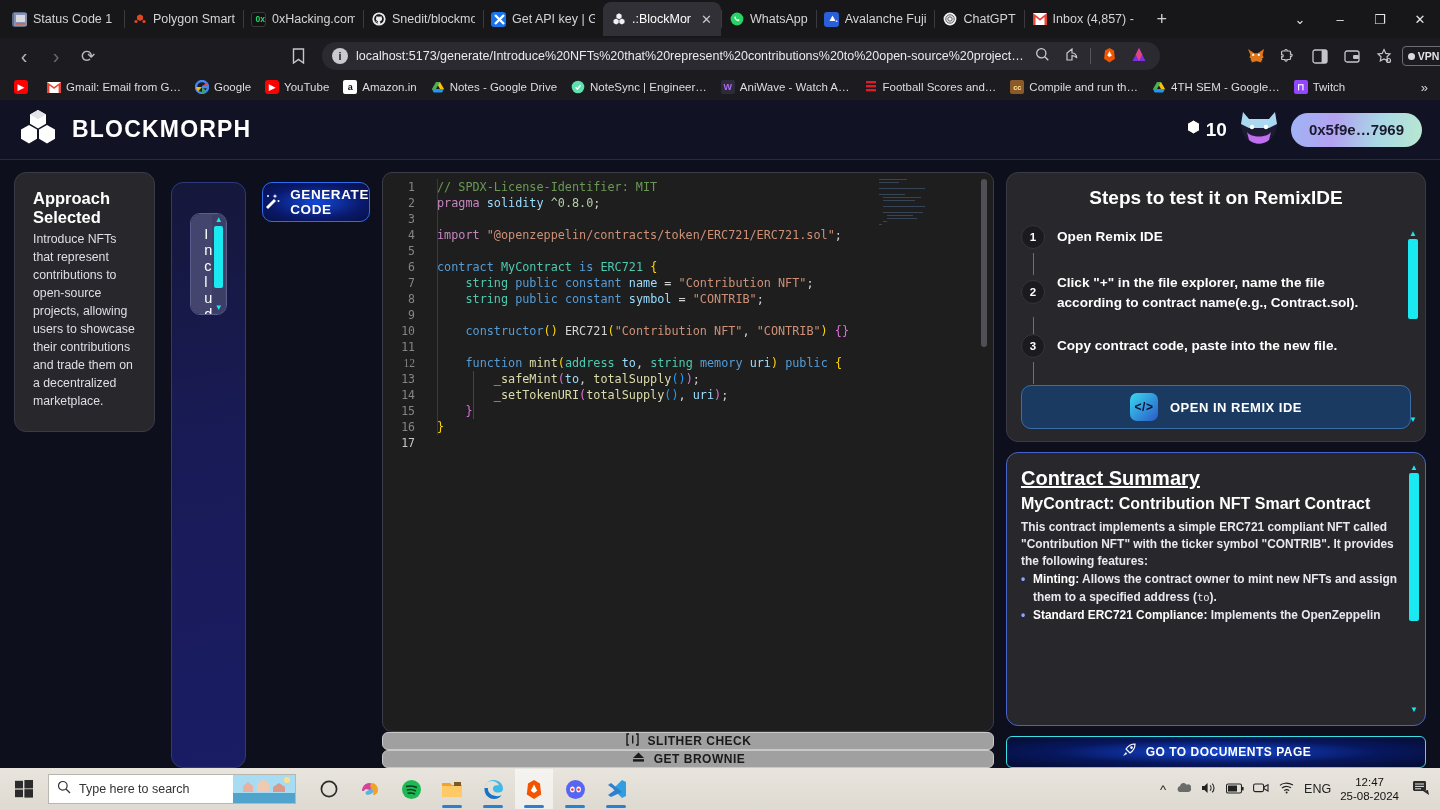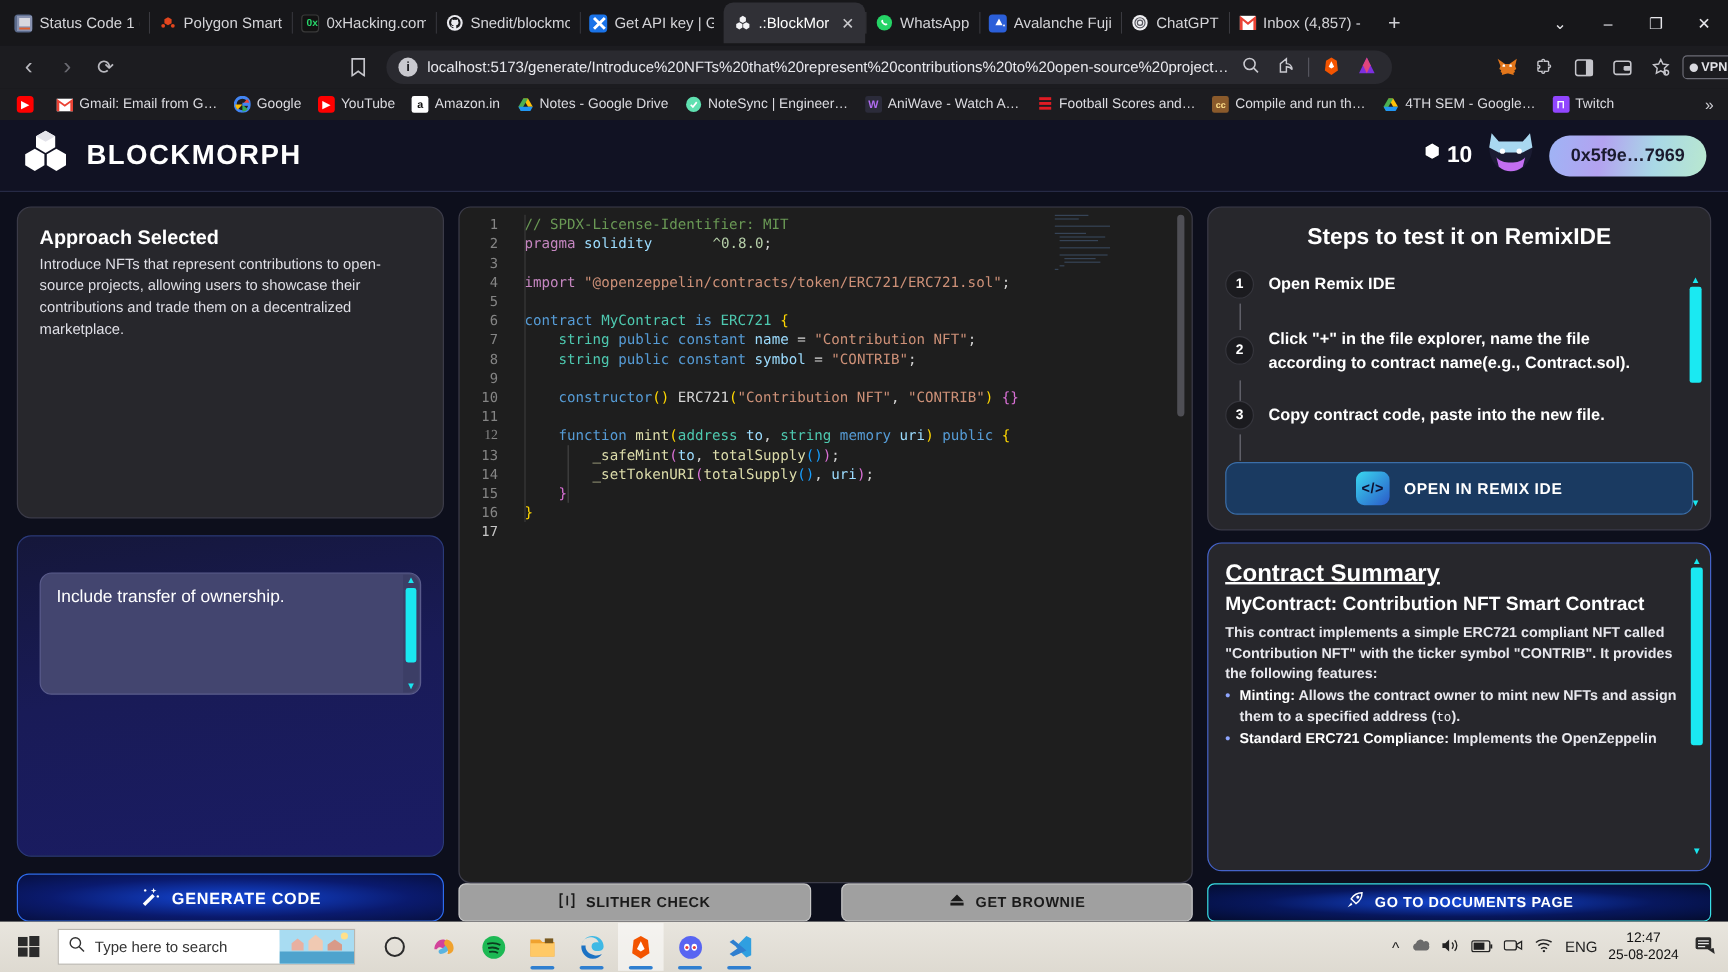--- a/index.html
+++ b/index.html
@@ -59,21 +59,21 @@
   .logo .brand { color:#ffffff; font-size:23px; font-weight:bold; letter-spacing:1.2px; }
   .hdr-right { margin-left:auto; display:flex; align-items:center; gap:12px; }
   .gascnt { display:flex; align-items:center; gap:3px; color:#fff; font-size:19px; font-weight:bold; }
   .addrpill { height:34px; border-radius:17px; padding:0 18px; display:flex; align-items:center;
               font-size:15px; font-weight:bold; color:#1a1a2e;
               background:linear-gradient(100deg,#9fb4f5,#b3a2f0,#a9d8e6,#b9e8cf); }
 
   .body3 { display:flex; gap:12px; padding:12px 14px 0 14px; height:608px; }
 
   
-  .col-left { width:356px; display:flex; flex-direction:column; gap:4px; }
+  .col-left { width:356px; display:flex; flex-direction:row; gap:16px; }
   .card-approach { background:#27272c; border:1px solid #3b3b48; border-radius:12px;
                    padding:16px 18px; height:260px; overflow:hidden; }
   .card-approach h3 { color:#fff; font-size:16.5px; font-weight:bold; margin-bottom:4px; }
   .card-approach p { color:#dfdfe6; font-size:12.3px; line-height:1.46; }
   .card-features { flex:1; margin-top:10px; border:1px solid #2b3a7a; border-radius:12px;
                    background:linear-gradient(170deg,#15173a 0%, #191b57 45%, #1a1c64 100%);
                    padding:18px 18px 0 18px; position:relative; }
   .card-features h4 { color:#fff; font-size:15px; font-weight:bold; line-height:1.42; }
   .ta-wrap { position:relative; margin-top:12px; height:102px; }
   .ta { width:100%; height:102px; background:#43456f; border:1px solid #5a5c8c; border-radius:10px;
@@ -94,21 +94,21 @@
             position:relative; overflow:hidden; display:flex; }
   .gutter { width:40px; padding-top:6px; text-align:right; color:#858585; font-size:11.5px;
             font-family:"DejaVu Sans Mono", monospace; line-height:16px; flex:0 0 40px; }
   .codearea { flex:1; padding:6px 0 0 14px; position:relative; }
   .codearea pre { color:#d4d4d4; font-size:11.8px; font-family:"DejaVu Sans Mono", monospace;
                   line-height:16px; white-space:pre; }
   .minimap { position:absolute; right:62px; top:6px; width:52px; height:30px; opacity:.5; }
   .minimap i { display:block; height:1px; margin-bottom:2px; background:#4e6a8f; }
   .ed-scroll { position:absolute; right:4px; top:6px; bottom:6px; width:10px; }
   .ed-scroll .sl { position:absolute; left:2px; top:0; width:6px; height:168px; background:#4f4f55; border-radius:3px; }
-  .mid-btns { display:flex; gap:25px; margin-top:0; }
+  .mid-btns { display:flex; gap:0; margin-top:0;flex-direction:column; }
   .btn-grey { flex:1; height:32px; background:#a0a0a0; border:1px solid #c8c8c8; border-radius:6px;
               color:#1a1a1a; font-size:12px; font-weight:bold; letter-spacing:.5px;
               display:flex; align-items:center; justify-content:center; gap:8px; }
 
   
   .col-right { width:420px; display:flex; flex-direction:column; }
   .card-steps { background:#27272c; border:1px solid #3b3b48; border-radius:12px;
                 padding:14px 14px 16px 14px; position:relative; height:270px; overflow:hidden; }
   .card-steps h3 { color:#fff; font-size:19px; font-weight:bold; text-align:center; margin-bottom:16px; }
   .step { display:flex; gap:12px; position:relative; padding-bottom:22px; }
@@ -526,21 +526,21 @@
             <div style="padding-right:8px;">13</div>
             <div style="padding-right:8px;">14</div>
             <div style="padding-right:8px;">15</div>
             <div style="padding-right:8px;">16</div>
             <div style="padding-right:8px;color:#c6c6c6;">17</div>
           </div>
           <div class="codearea">
             <div style="position:absolute;left:14px;top:6px;width:1px;height:256px;background:#3a3a3a;"></div>
             <div style="position:absolute;left:50px;top:198px;width:1px;height:48px;background:#444;"></div>
             <pre style="color:#6a9955;">// SPDX-License-Identifier: MIT</pre>
-            <pre><span style="color:#c586c0;">pragma</span> <span style="color:#9cdcfe;">solidity</span> <span style="color:#b5cea8;margin-left:43px;">^0.8.0</span><span style="color:#d4d4d4;">;</span></pre>
+            <pre><span style="color:#c586c0;">pragma</span> <span style="color:#9cdcfe;">solidity</span> <span style="color:#b5cea8;">^0.8.0</span><span style="color:#d4d4d4;">;</span></pre>
             <pre>&nbsp;</pre>
             <pre><span style="color:#c586c0;">import</span> <span style="color:#ce9178;">"@openzeppelin/contracts/token/ERC721/ERC721.sol"</span><span style="color:#d4d4d4;">;</span></pre>
             <pre>&nbsp;</pre>
             <pre><span style="color:#569cd6;">contract</span> <span style="color:#4ec9b0;">MyContract</span> <span style="color:#569cd6;">is</span> <span style="color:#4ec9b0;">ERC721</span> <span style="color:#ffd700;">{</span></pre>
             <pre>    <span style="color:#4ec9b0;">string</span> <span style="color:#569cd6;">public</span> <span style="color:#569cd6;">constant</span> <span style="color:#9cdcfe;">name</span> = <span style="color:#ce9178;">"Contribution NFT"</span><span style="color:#d4d4d4;">;</span></pre>
             <pre>    <span style="color:#4ec9b0;">string</span> <span style="color:#569cd6;">public</span> <span style="color:#569cd6;">constant</span> <span style="color:#9cdcfe;">symbol</span> = <span style="color:#ce9178;">"CONTRIB"</span><span style="color:#d4d4d4;">;</span></pre>
             <pre>&nbsp;</pre>
             <pre>    <span style="color:#569cd6;">constructor</span><span style="color:#ffd700;">()</span> <span style="color:#d4d4d4;">ERC721</span><span style="color:#ffd700;">(</span><span style="color:#ce9178;">"Contribution NFT"</span><span style="color:#d4d4d4;">, </span><span style="color:#ce9178;">"CONTRIB"</span><span style="color:#ffd700;">)</span> <span style="color:#da70d6;">{}</span></pre>
             <pre>&nbsp;</pre>
             <pre>    <span style="color:#569cd6;">function</span> <span style="color:#dcdcaa;">mint</span><span style="color:#ffd700;">(</span><span style="color:#4ec9b0;">address</span> <span style="color:#9cdcfe;">to</span><span style="color:#d4d4d4;">, </span><span style="color:#4ec9b0;">string</span> <span style="color:#569cd6;">memory</span> <span style="color:#9cdcfe;">uri</span><span style="color:#ffd700;">)</span> <span style="color:#569cd6;">public</span> <span style="color:#ffd700;">{</span></pre>

